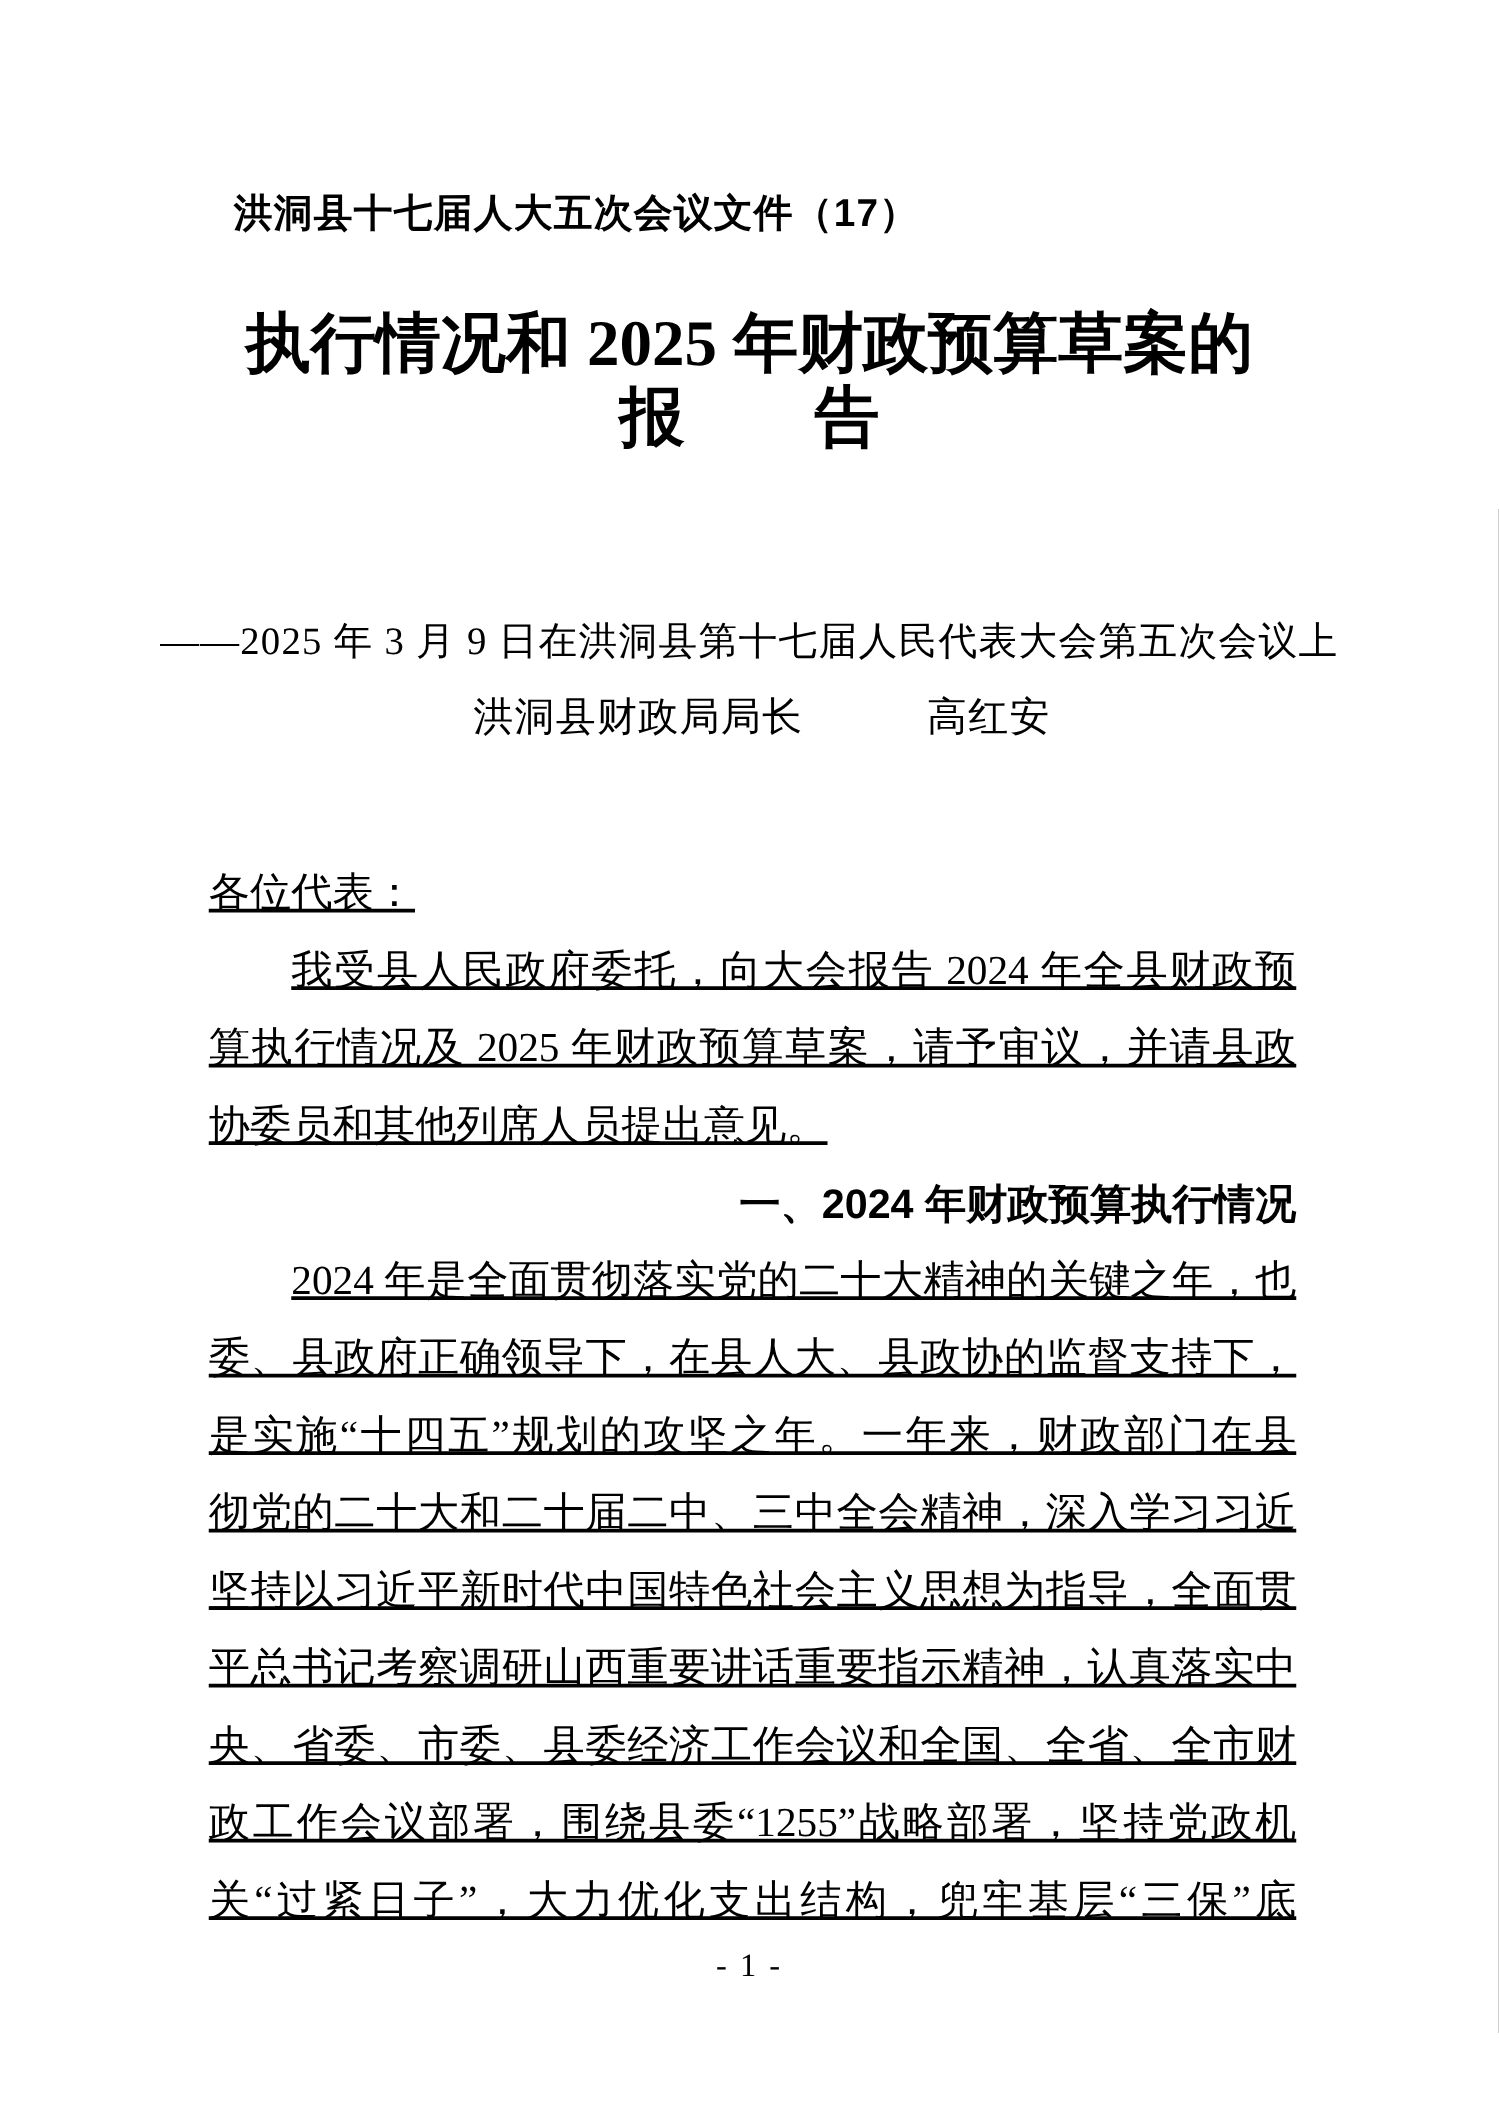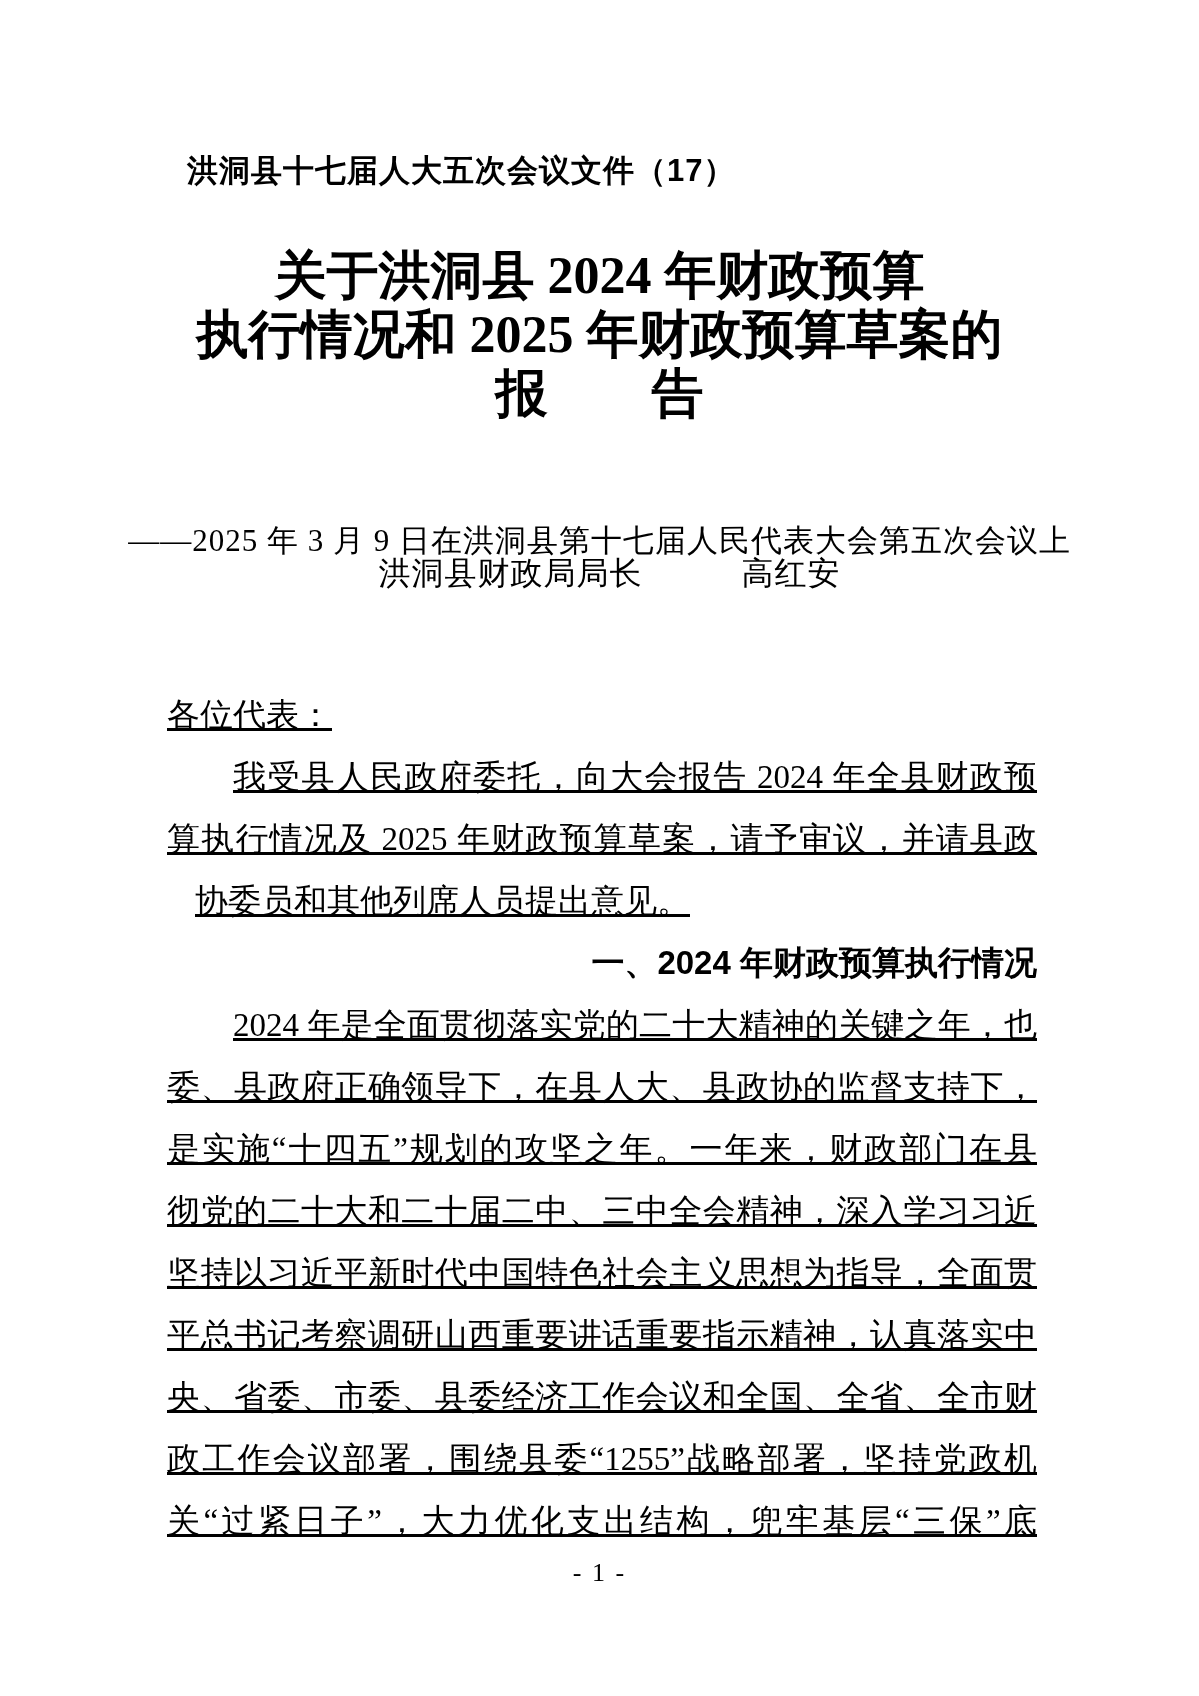--- a/index.html
+++ b/index.html
@@ -40,21 +40,20 @@
   }
   .subtitle {
     position: absolute;
     top: 492px;
     left: 0;
     width: 100%;
     text-align: center;
     font-size: 31px;
     white-space: nowrap;
     letter-spacing: 1px;
-    margin-top: 28px;
   }
   .presenter {
     position: absolute;
     top: 552px;
     left: 0;
     width: 100%;
     text-align: center;
     font-size: 32px;
     white-space: nowrap;
     letter-spacing: 1px;
@@ -68,21 +67,21 @@
     font-size: 33px;
   }
   .bodyline {
     height: 62px;
     line-height: 62px;
     text-align: justify;
     text-align-last: justify;
     text-justify: inter-character;
     text-decoration: underline;
   }
-  .bodyline.lastline { text-align-last: left; margin-left: 28px; }
+  .bodyline.lastline { text-align-last: left; }
   .bodyline.indent { text-indent: 2em; }
   .salutation {
     height: 62px;
     line-height: 62px;
     text-decoration: underline;
   }
   .section-heading {
     height: 62px;
     line-height: 62px;
     text-indent: 2em;
@@ -102,21 +101,20 @@
   }
 </style>
 </head>
 <body>
 
 <div class="page">
 
   <div class="doc-label">洪洞县十七届人大五次会议文件（17）</div>
 
   <div class="title-block">
-    <div class="title-line">关于洪洞县 2024 年财政预算</div>
     <div class="title-line">执行情况和 2025 年财政预算草案的</div>
     <div class="title-line">报　　告</div>
   </div>
 
   <div class="subtitle">——2025 年 3 月 9 日在洪洞县第十七届人民代表大会第五次会议上</div>
 
   <div class="presenter">洪洞县财政局局长　　　高红安</div>
 
   <div class="body-col">
     <div class="salutation">各位代表：</div>

